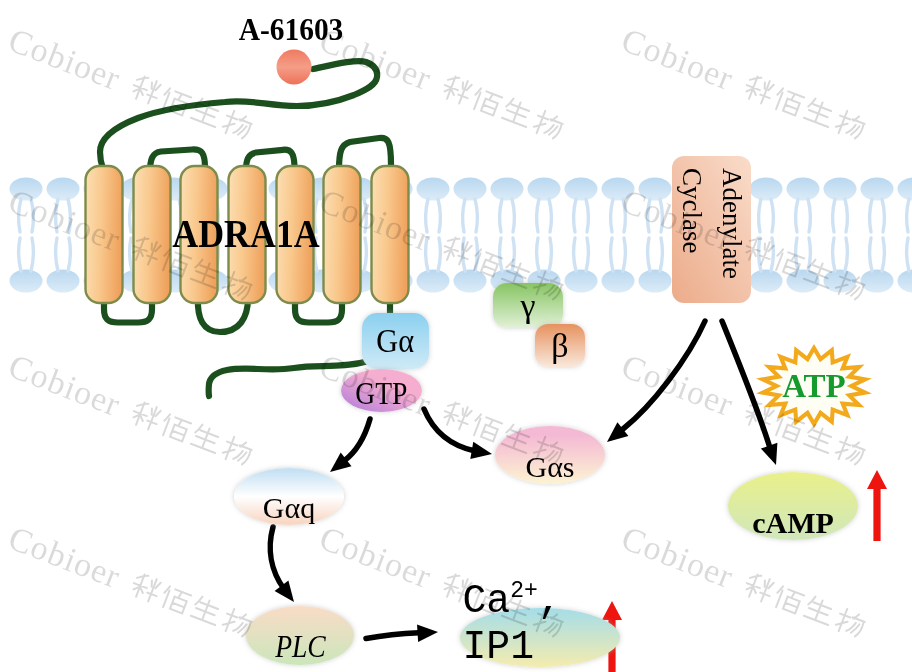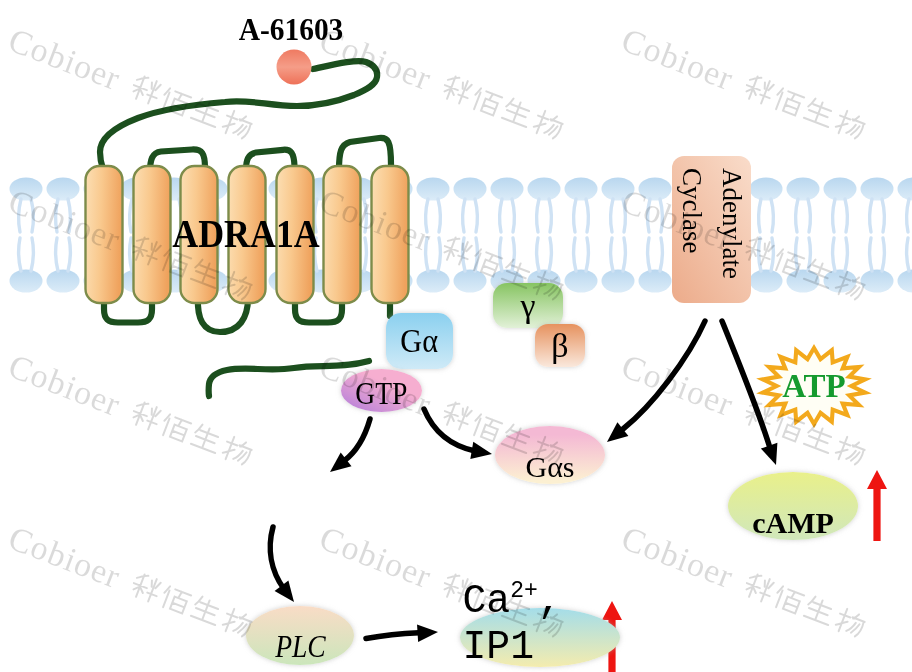--- a/index.html
+++ b/index.html
@@ -109,38 +109,40 @@
 <polygon points="438.0,632.0 418.1,642.0 417.0,624.6" fill="#000"></polygon>
 <polygon points="877,470 867,489 873.4,489 873.4,541 880.6,541 880.6,489 887,489" fill="#ee1511"></polygon>
 <polygon points="612,601 602,620 608.4,620 608.4,672 615.6,672 615.6,620 622,620" fill="#ee1511"></polygon>
 <polygon points="814.0,348.0 820.5,359.1 831.8,350.3 832.7,362.3 847.4,356.9 842.7,368.4 859.0,367.0 849.2,376.6 865.2,379.4 851.4,386.0 865.2,392.6 849.2,395.4 859.0,405.0 842.7,403.6 847.4,415.1 832.7,409.7 831.8,421.7 820.5,412.9 814.0,424.0 807.5,412.9 796.2,421.7 795.3,409.7 780.6,415.1 785.3,403.6 769.0,405.0 778.8,395.4 762.8,392.6 776.6,386.0 762.8,379.4 778.8,376.6 769.0,367.0 785.3,368.4 780.6,356.9 795.3,362.3 796.2,350.3 807.5,359.1" fill="#fffef5" stroke="#f3a91c" stroke-width="4.1" stroke-linejoin="miter"></polygon>
 <text x="814" y="397" text-anchor="middle" font-family="Liberation Serif, serif" font-size="33" font-weight="bold" fill="#159a2e">ATP</text>
 </svg>
 <div class="lbl" style="left:191px;top:11px;width:200px;font-size:32px;transform:scaleX(0.92);">A-61603</div>
 <div class="lbl" style="left:146px;top:209px;width:200px;font-size:41px;transform:scaleX(0.875);z-index:12;">ADRA1A</div>
 
 <div class="node" style="left:362px;top:313px;width:67px;height:56px;border-radius:15px;
-     background:linear-gradient(180deg,#8bd0ef,#cfeaf7);font-size:34px;margin-left:24px;">
+     background:linear-gradient(180deg,#8bd0ef,#cfeaf7);font-size:34px;">
       <span class="sq">Gα</span>
     </div>
 <div class="node ell" style="left:341px;top:369px;width:81px;height:43px;
      background:linear-gradient(205deg,#f6aed0 38%,#b07bda 100%);font-size:31px;">
       <span class="sq">GTP</span>
     </div>
 
 <div class="node" style="left:493px;top:283px;width:70px;height:45px;border-radius:14px;
      background:linear-gradient(180deg,#87c462,#e2f1d8);font-size:34px;">γ</div>
 <div class="node" style="left:535px;top:324px;width:50px;height:43px;border-radius:13px;
      background:linear-gradient(180deg,#e6925f,#fae8dc);font-size:34px;">β</div>
 
 <div style="position:absolute;z-index:10;left:638px;top:190px;width:147px;height:79px;transform:rotate(90deg);
      background:linear-gradient(150deg,#f9dcca,#ecab8a);border-radius:12px;font-size:27px;line-height:39.5px;text-align:left;padding-left:12px;color:#000;">Adenylate<br>Cyclase</div>
 
 <div class="node ell" style="left:495px;top:426px;width:110px;height:58px;
      background:linear-gradient(180deg,#f4b9d4 15%,#fcf0d2 95%);font-size:30px;">Gαs</div>
+<div class="node ell" style="left:234px;top:468px;width:110px;height:57px;
+     background:linear-gradient(180deg,#c6e1f4 5%,#ffffff 50%,#f8d8c5 95%);font-size:30px;">Gαq</div>
 <div class="node ell" style="left:728px;top:472px;width:130px;height:68px;
      background:linear-gradient(180deg,#e9f08a,#d0e7bb);font-size:30px;font-weight:bold;">cAMP</div>
 <div class="node ell" style="left:246px;top:606px;width:108px;height:59px;
      background:linear-gradient(180deg,#f9dcc6,#cbe6bb);font-size:31px;font-style:italic;">
       <span class="sq">PLC</span>
     </div>
 <div class="node ell" style="left:460px;top:608px;width:160px;height:59px;
      background:linear-gradient(180deg,#a4dde9,#f4ecae);font-size:41px;font-family:Liberation Mono, monospace;">
       <span class="sq" style="transform:scaleX(0.97);position:relative;top:3px;">Ca<sup style="font-size:0.58em;">2+</sup><span style="width:24px;display:inline-block;text-align:center;">,</span>IP1</span>
     </div>

